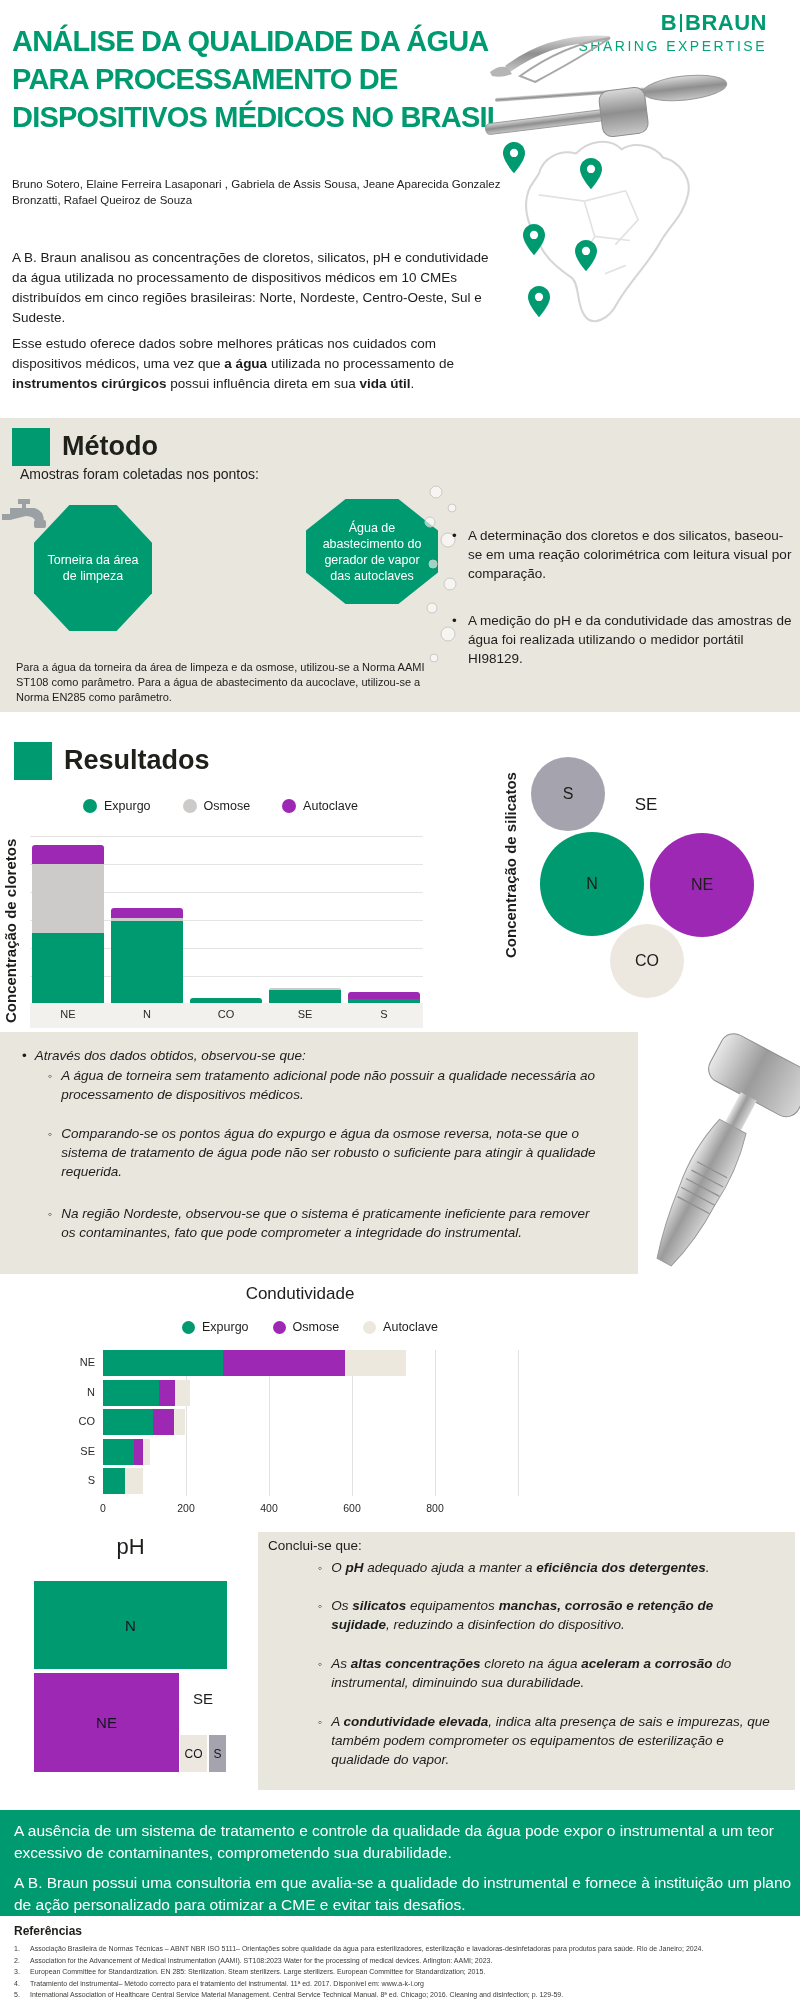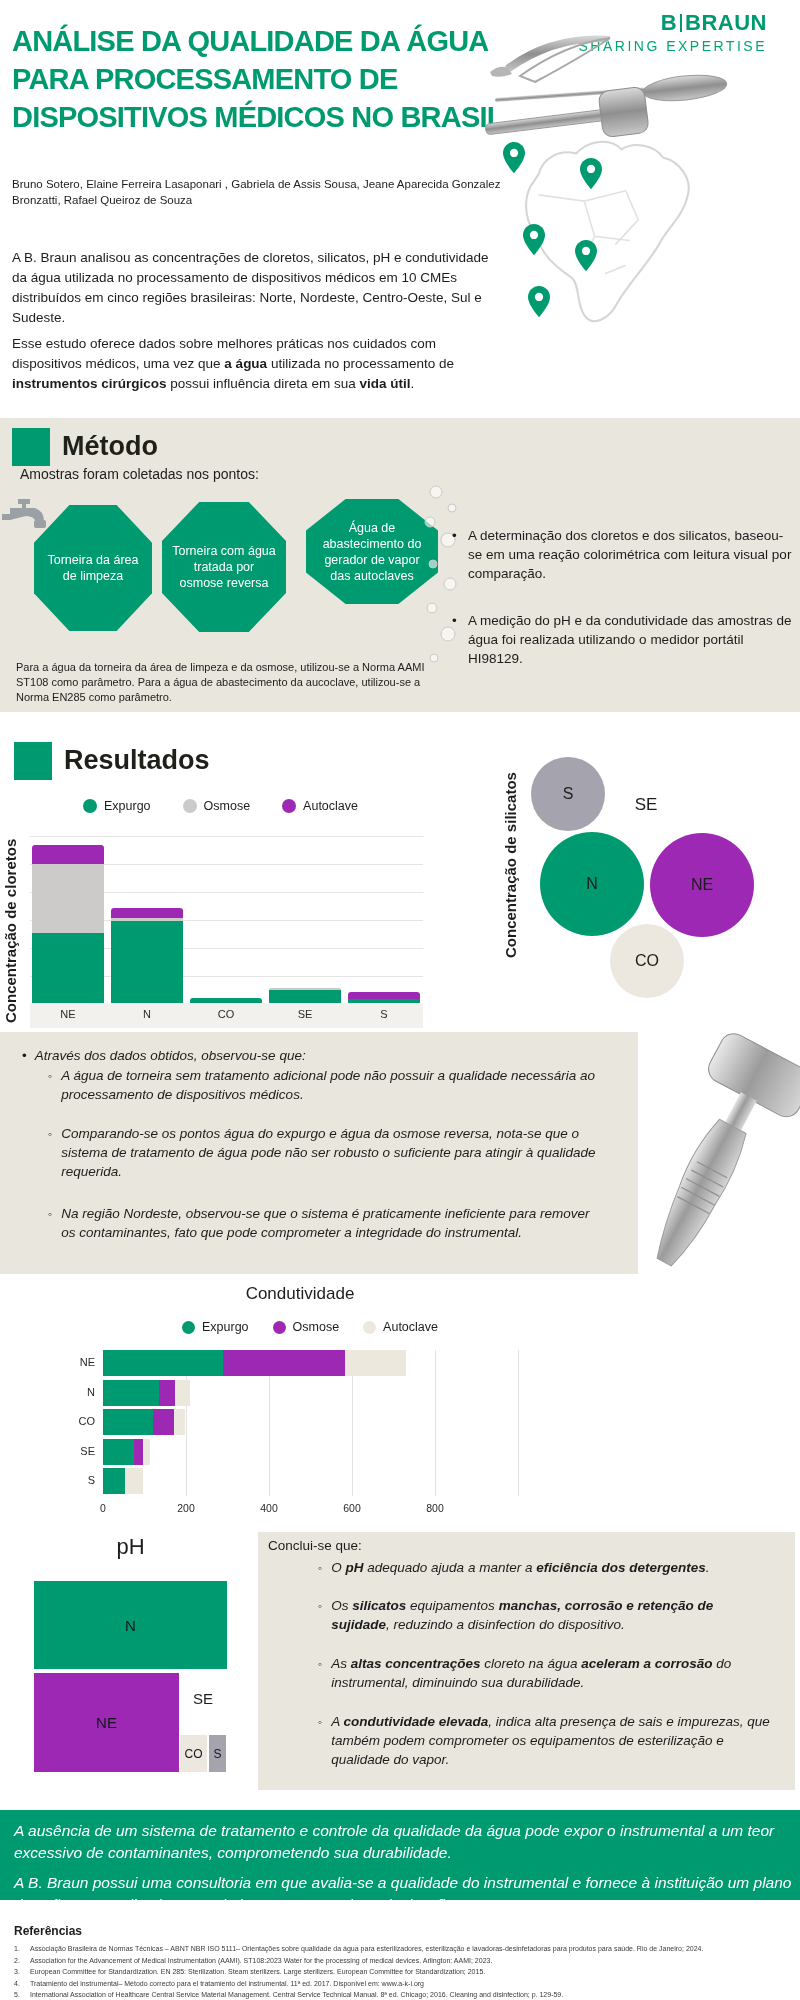--- a/index.html
+++ b/index.html
@@ -86,21 +86,21 @@
   #chart-ph{position:absolute;left:34px;top:1581px;width:193px;height:191px;}
   .ph-rect{position:absolute;display:flex;align-items:center;justify-content:center;}
   .ph-lb{font-size:15px;color:#15151f;}
   .ph-txt{position:absolute;font-size:15px;color:#1d1d1b;}
   
   #concl-box{position:absolute;left:258px;top:1532px;width:537px;height:258px;background:#e9e6de;}
   #concl-lead{position:absolute;left:268px;top:1538px;margin:0;font-size:13.5px;}
   .c-bullet{position:absolute;left:318px;width:455px;display:flex;gap:9px;font-size:13.5px;line-height:19px;}
   #cb0{top:1558px;} #cb1{top:1596px;} #cb2{top:1654px;} #cb3{top:1712px;}
   
-  #footer{position:absolute;left:0;top:1810px;width:800px;height:90px;background:#009a70;color:#fff;font-style:italic;}
+  #footer{position:absolute;left:0;top:1810px;width:800px;height:106px;background:#009a70;color:#fff;}
   #footer p{position:absolute;left:14px;width:778px;margin:0;font-size:15.5px;line-height:22px;font-weight:normal;}
   #footer-p1{top:10px;} #footer-p2{top:62px;}
   
   #refs-h{position:absolute;left:14px;top:1924px;margin:0;font-size:12px;font-weight:bold;color:#1d1d1b;}
   #refs{position:absolute;left:14px;top:1944px;width:770px;margin:0;padding:0;list-style:none;
         font-size:7px;line-height:10.5px;color:#3a3a38;}
   #refs li{position:relative;padding-left:16px;margin-bottom:1px;}
   #refs li .refnum{position:absolute;left:0;}
 </style>
 </head>
@@ -189,23 +189,20 @@
   <p id="metodo-intro">Amostras foram coletadas nos pontos:</p>
 
   <svg id="faucet" viewBox="0 0 64 72">
     <path d="M2 20 L10 20 L10 14 L22 14 L22 10 L18 10 L18 5 L30 5 L30 10 L26 10 L26 14 L34 14 Q44 16 44 28 L36 28 Q34 22 26 22 L10 26 L2 26 Z" fill="#9aa0a4"></path>
     <rect x="34" y="26" width="12" height="8" rx="2" fill="#9aa0a4"></rect>
     <path d="M40 44 Q46 52 40 58 Q33 52 40 44 Z" fill="#8fd2e4"></path>
   </svg>
 
   <div class="oct" id="oct0">
       <span>Torneira da área de limpeza</span>
-    </div>
-  <div class="oct" id="oct1">
-      <span>Torneira com água tratada por osmose reversa</span>
     </div>
   <div class="oct" id="oct2">
       <span>Água de abastecimento do gerador de vapor das autoclaves</span>
     </div>
 
   <svg id="bubbles" viewBox="0 0 60 200">
     <g fill="rgba(255,255,255,0.6)" stroke="#c9c9c6" stroke-width="1">
       <circle cx="28" cy="14" r="6"></circle>
         <circle cx="44" cy="30" r="4"></circle>
         <circle cx="22" cy="44" r="5"></circle>

